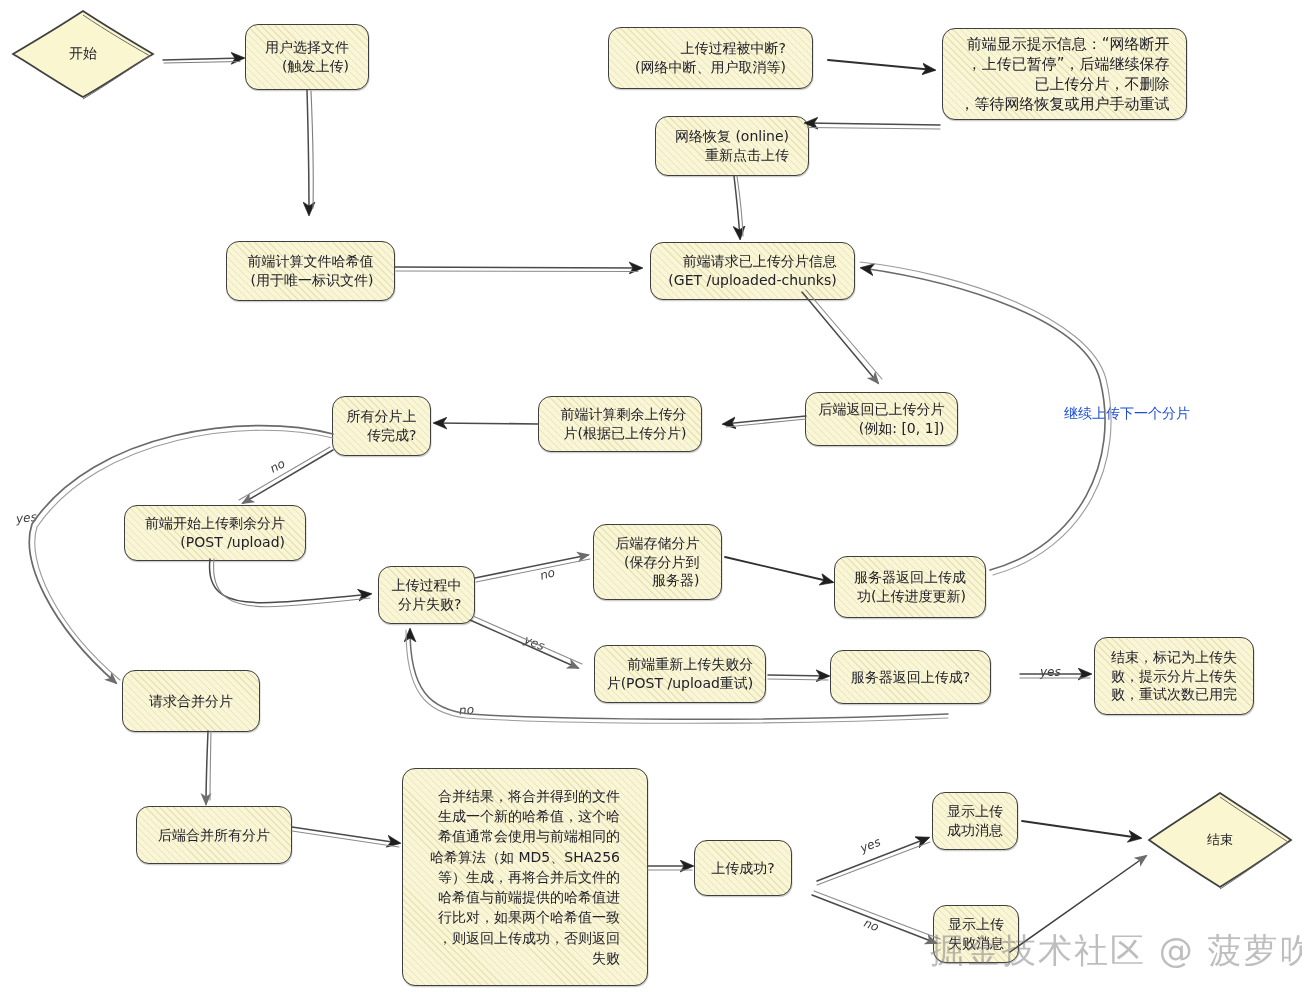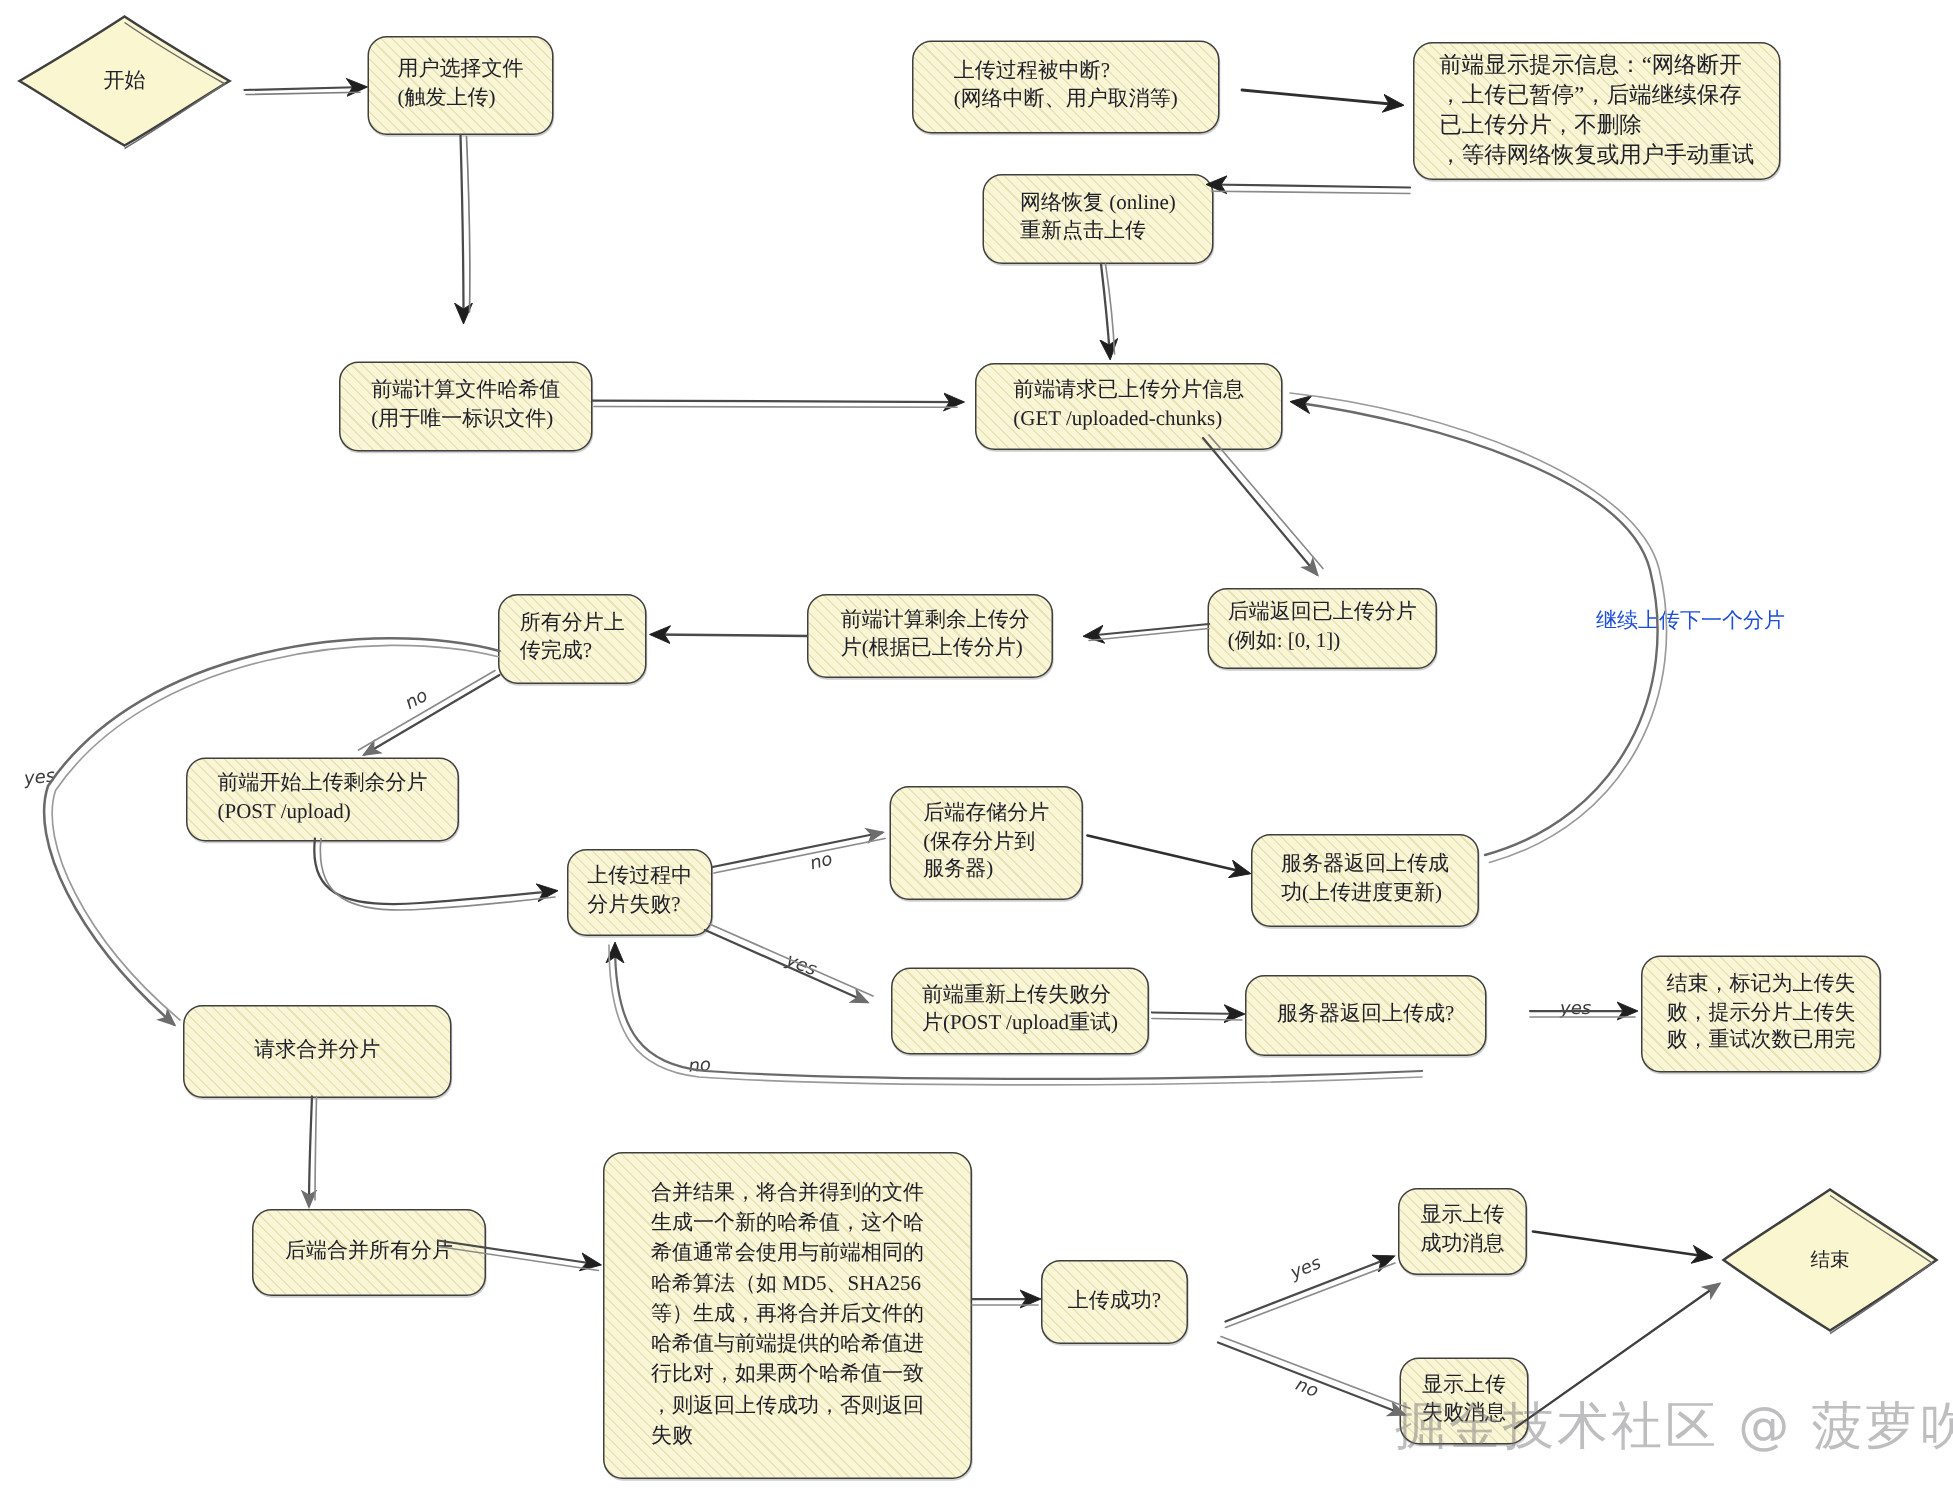--- a/index.html
+++ b/index.html
@@ -13,26 +13,25 @@
   #edgeLayer{z-index:1;}
   #labelLayer{z-index:3;pointer-events:none;}
   .node-box{
     position:absolute;
     box-sizing:border-box;
     border:1.6px solid #3f3f3f;
     border-radius:13px;
     background-color:#f9f5d7;
     background-image:repeating-linear-gradient(45deg,rgba(222,212,150,.55) 0 1px,rgba(0,0,0,0) 1px 5px);
     display:flex;align-items:center;justify-content:center;
-    text-align:left;
+    text-align:right;
     color:#20202a;
     line-height:1.34;
     padding:3px 5px;
     box-shadow:0.5px 1.2px 0 rgba(60,60,60,.25);
-    font-family:Liberation Serif, serif;
   }
   .node-box .txt{display:block;white-space:pre-line;}
   .terminator{
     position:absolute;
     display:flex;align-items:center;justify-content:center;
     color:#20202a;text-align:center;
   }
   .terminator .dia{
     position:absolute;left:0;top:0;width:100%;height:100%;
   }
@@ -246,25 +245,25 @@
   <div class="node-box" style="left:830px;top:650px;width:161px;height:54px;font-size:14px;">
     <span class="txt">服务器返回上传成?</span>
   </div>
 
   <div class="node-box" style="left:1094px;top:637px;width:160px;height:78px;font-size:14px;">
     <span class="txt">结束，标记为上传失
 败，提示分片上传失
 败，重试次数已用完</span>
   </div>
 
-  <div class="node-box" style="left:122px;top:670px;width:179px;height:62px;font-size:14px;">
+  <div class="node-box" style="left:122px;top:670px;width:138px;height:62px;font-size:14px;">
     <span class="txt">请求合并分片</span>
   </div>
 
-  <div class="node-box" style="left:136px;top:806px;width:156px;height:58px;font-size:14px;margin-left:32px;">
+  <div class="node-box" style="left:136px;top:806px;width:156px;height:58px;font-size:14px;">
     <span class="txt">后端合并所有分片</span>
   </div>
 
   <div class="node-box" style="left:402px;top:768px;width:246px;height:218px;font-size:14px;line-height:1.45;">
     <span class="txt">合并结果，将合并得到的文件
 生成一个新的哈希值，这个哈
 希值通常会使用与前端相同的
 哈希算法（如 MD5、SHA256
 等）生成，再将合并后文件的
 哈希值与前端提供的哈希值进

